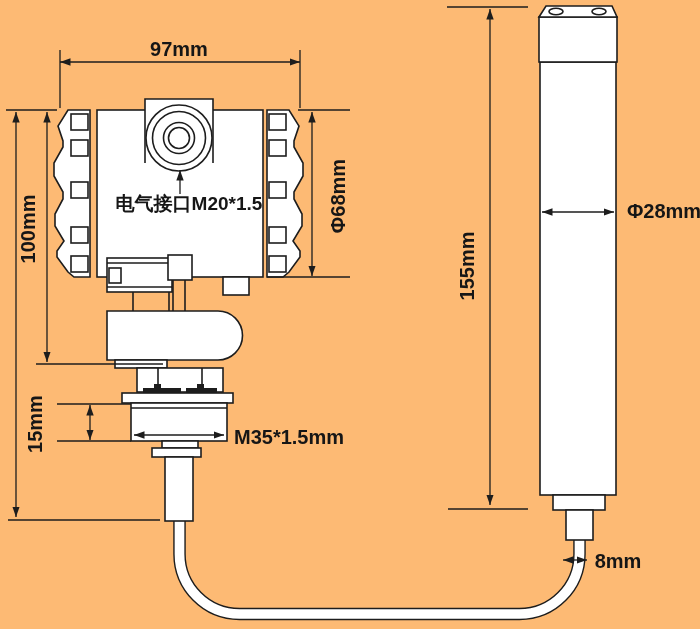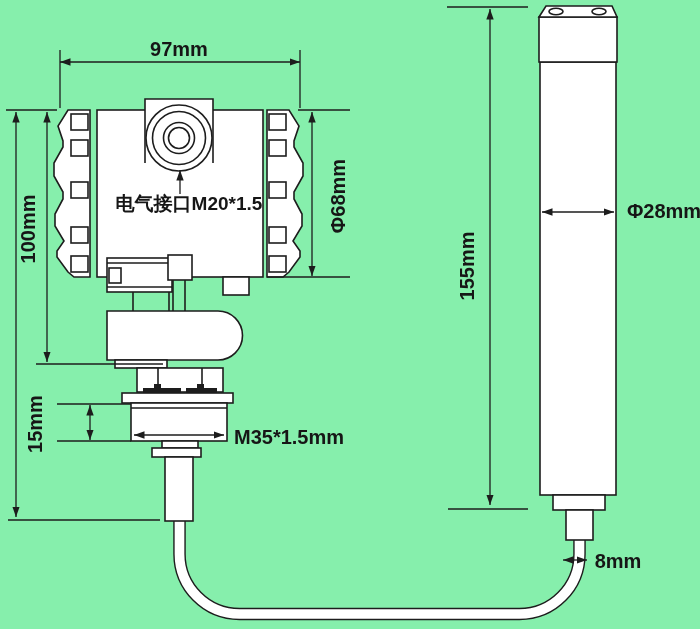--- a/index.html
+++ b/index.html
@@ -1,16 +1,16 @@
 <!DOCTYPE html>
 <html><head>
 <meta charset="utf-8">
 <style>
   html,body{margin:0;padding:0;background:#ffffff;}
-  .stage{width:700px;height:629px;position:relative;background:#86efac;overflow:hidden;}
+  .stage{width:700px;height:629px;position:relative;background:#fdba74;overflow:hidden;}
   svg{display:block;}
   text{font-family:"Liberation Sans","DejaVu Sans",sans-serif;font-weight:600;fill:#161616;}
   .dim-label{font-size:20px;}
   .dim-label-cn{font-size:19px;}
 </style>
 </head>
 <body>
 
 <div class="stage">
 <svg width="700" height="629" viewBox="0 0 700 629">

